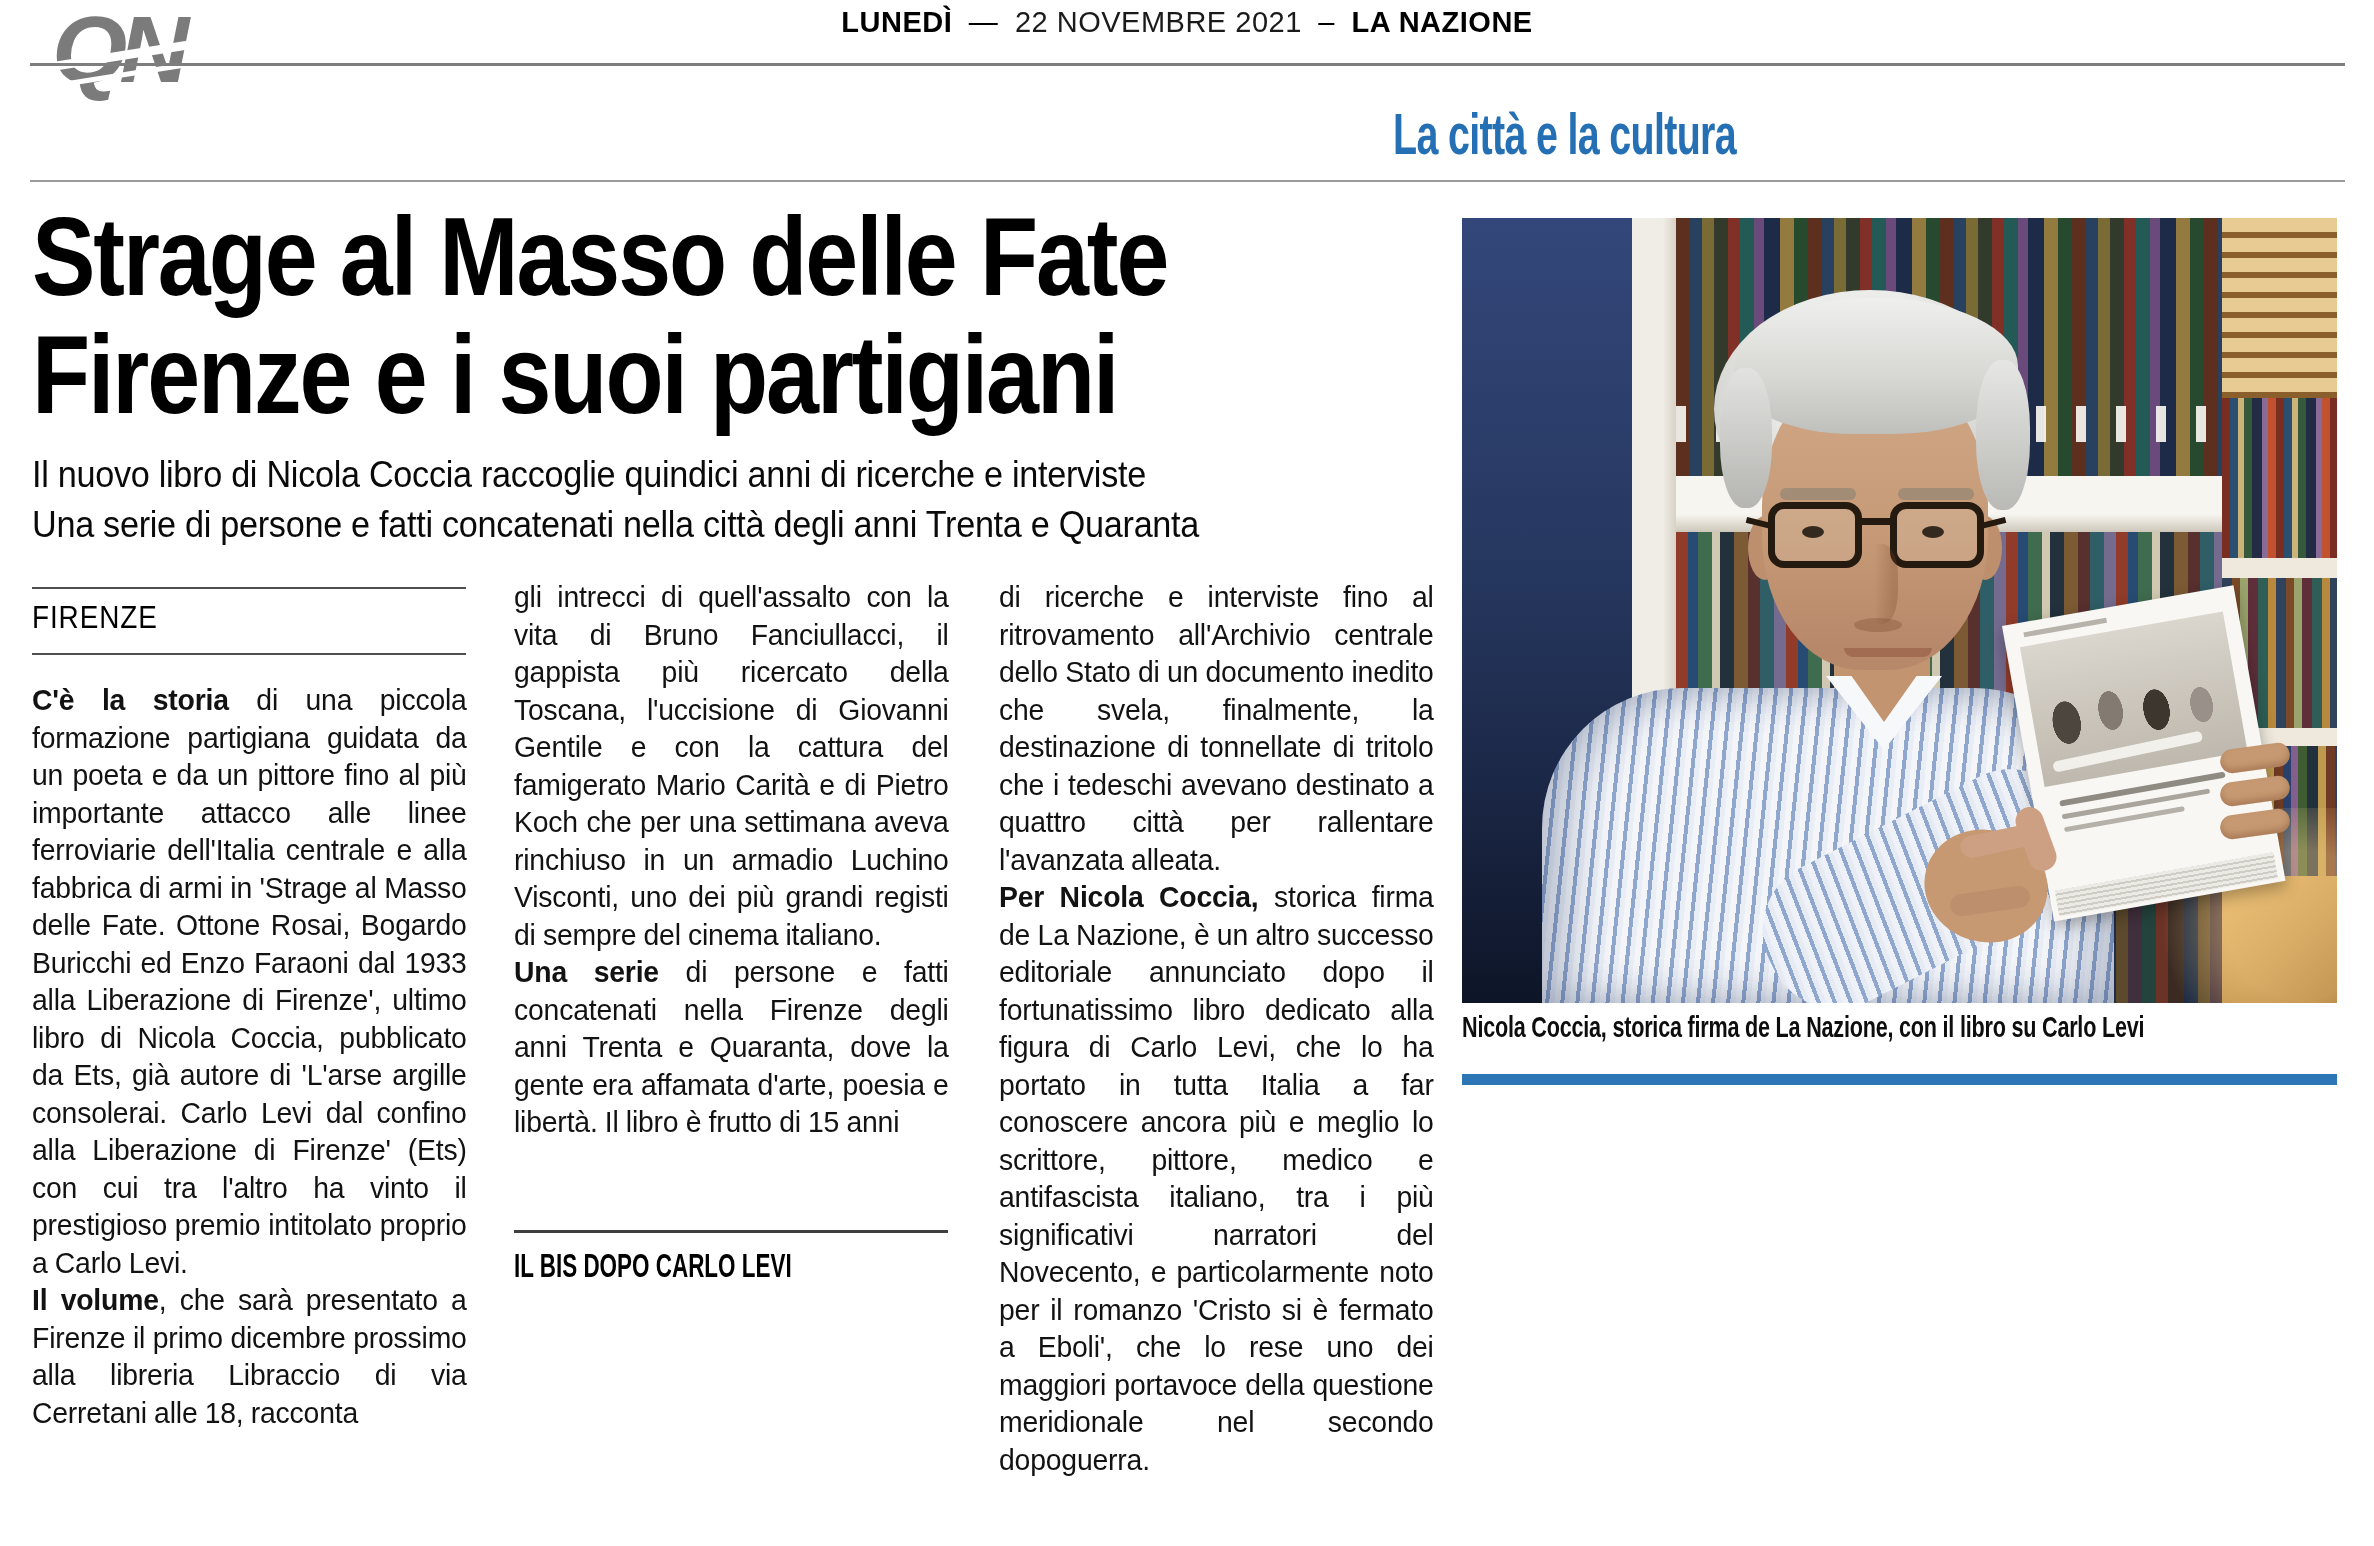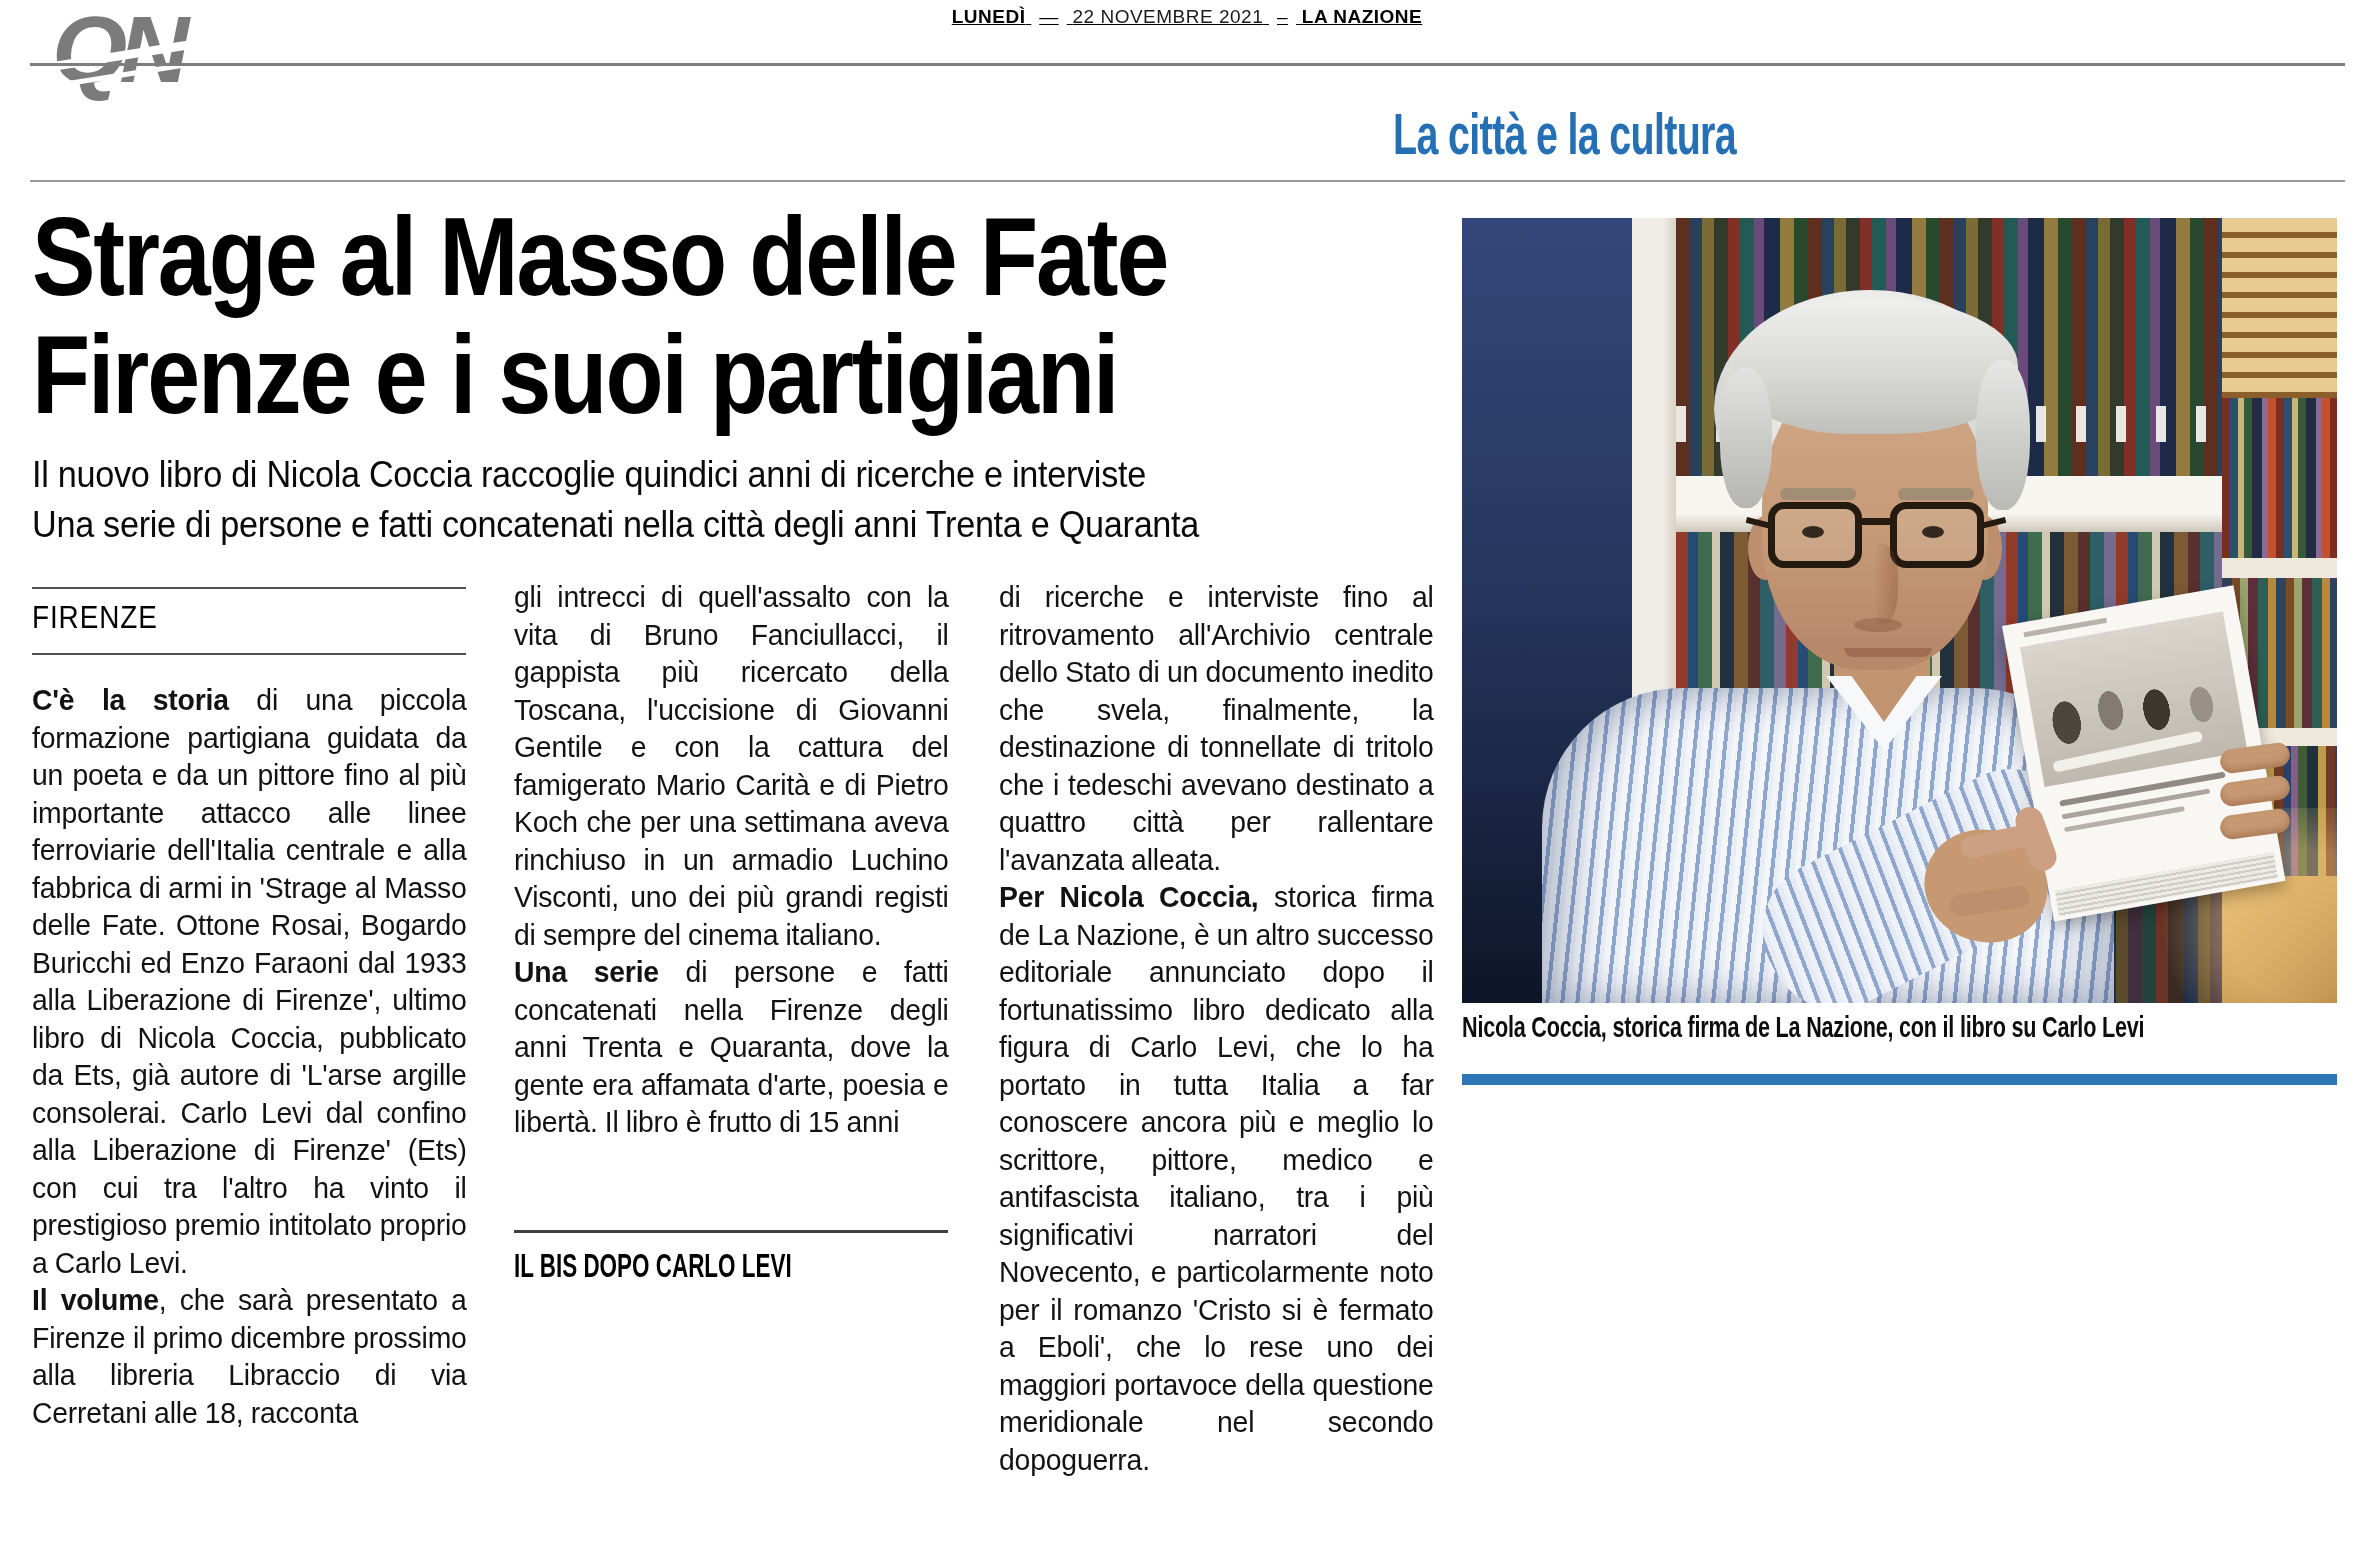--- a/index.html
+++ b/index.html
@@ -6,21 +6,21 @@
   html,body { background:#ffffff; }
   body { font-family:"Liberation Sans", sans-serif; color:#111; }
   #page { position:relative; width:2374px; height:1546px; background:#fff; overflow:hidden; }
 
   
   .logo { position:absolute; left:52px; top:2px; width:170px; height:100px; overflow:visible; }
   .logo-text { font-style:italic; font-weight:900; font-size:95px; line-height:95px; color:#7b7b7b; letter-spacing:-8px; transform:scaleX(1.02); transform-origin:0 0; }
   .logo-swoosh { position:absolute; left:-6px; top:46px; width:190px; height:9px; background:#ffffff; transform:rotate(-9deg); }
   .logo-swoosh2 { position:absolute; left:-2px; top:70px; width:150px; height:5px; background:#ffffff; transform:rotate(-9deg); }
 
-  .dateline { position:absolute; left:50%; top:6px; transform:translateX(-50%); white-space:nowrap; font-size:19px; letter-spacing:.5px; color:#000;text-decoration:underline; }
+  .dateline { position:absolute; left:50%; top:6px; transform:translateX(-50%); white-space:nowrap; font-size:29px; letter-spacing:.5px; color:#000; }
   .dl-bold { font-weight:800; }
   .dl-mid  { font-weight:400; color:#1a1a1a; }
   .dl-sep  { font-weight:400; padding:0 8px; }
 
   .rule-top    { position:absolute; left:30px; top:63px; width:2315px; height:3px; background:#7e7e7e; }
   .rule-second { position:absolute; left:30px; top:180px; width:2315px; height:2px; background:#9a9a9a; }
 
   .section-title { position:absolute; left:1393px; top:100px; font-size:58px; font-weight:800; letter-spacing:-1px; color:#2570b4; transform:scaleX(0.68); transform-origin:0 0; white-space:nowrap; }
 
   

